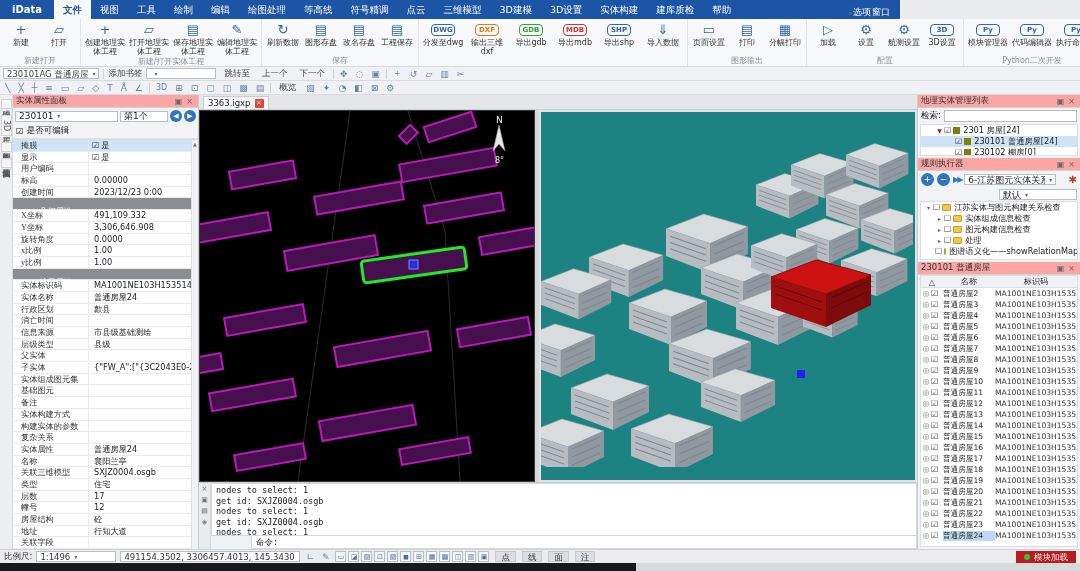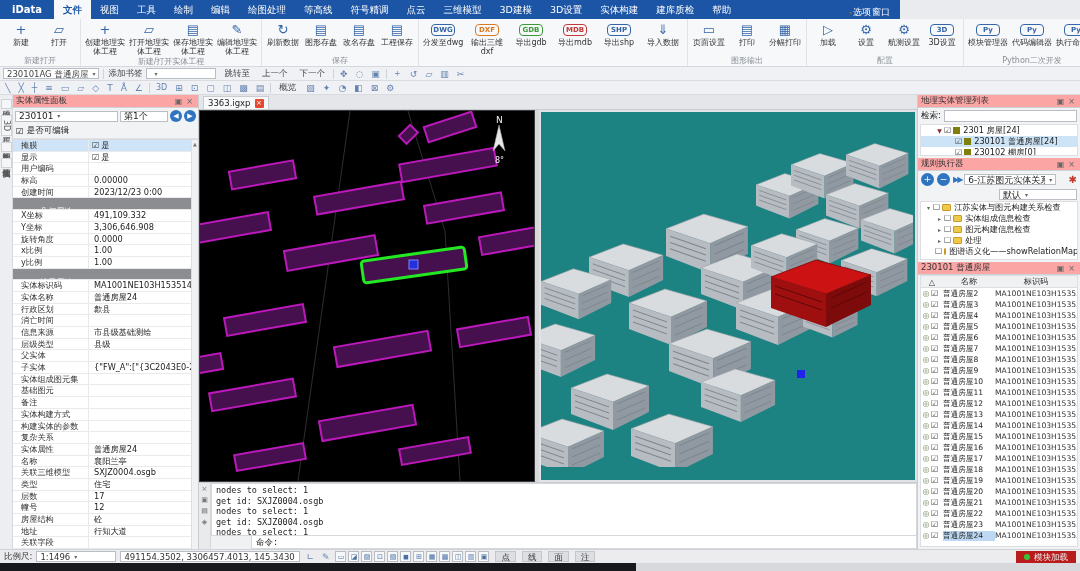--- a/index.html
+++ b/index.html
@@ -36,21 +36,21 @@
   
   #props{left:13px;top:95px;width:186px;height:454px;background:#f2f3f5;border-right:1px solid #c9ccd1;display:flex;flex-direction:column;}
   .ptitle{height:13px;background:#fca5a5;border-bottom:1px solid #cfd2d6;display:flex;align-items:center;padding:0 3px;font-size:8.5px;color:#333;}
   .ptitle .sp{flex:1;}
   .wic{color:#666;font-size:8px;padding:0 2px;}
   .prow-head{display:flex;gap:2px;padding:2px;align-items:center;}
   .navbtn{width:12px;height:12px;border-radius:50%;background:#2f74c0;color:#fff;font-size:7px;line-height:12px;text-align:center;}
   .chkrow{display:flex;align-items:center;gap:3px;padding:1px 3px;font-size:8.5px;border-bottom:1px solid #dfe1e4;}
   #pgrid{flex:1;overflow:hidden;background:#fff;position:relative;border-top:1px solid #d8dadd;}
   .prow{display:flex;height:11.7px;border-bottom:1px solid #e8eaec;font-size:8.2px;line-height:11.5px;}
-  .plabel{width:76px;padding-left:8px;border-right:1px solid #e8eaec;color:#333;white-space:nowrap;overflow:hidden;}
+  .plabel{width:76px;padding-left:8px;border-right:1px solid #e8eaec;color:#333;white-space:nowrap;overflow:hidden;font-family:Liberation Serif, serif;}
   .pvalue{flex:1;padding-left:3px;white-space:nowrap;overflow:hidden;color:#222;}
   .prow.section{background:#8b8d90;color:#fff;}
   .prow.section .plabel{border:none;color:#fff;width:auto;padding-left:21px;margin-top:8px;}
   .prow.section .plabel::before{content:"▾ ";font-size:7px;}
   .prow.selrow{background:#cfe4f8;}
   .vchk{color:#333;margin-right:2px;}
   #pgrid-sb{position:absolute;right:0;top:0;width:7px;height:100%;background:#f0f1f3;border-left:1px solid #dcdee1;}
   #pgrid-sb .up{height:8px;text-align:center;font-size:5px;color:#777;line-height:8px;}
   
   #docbar{left:199px;top:95px;width:718px;height:15px;background:#e4e6e9;border-bottom:1px solid #c9ccd0;display:flex;align-items:flex-end;padding-left:4px;}

